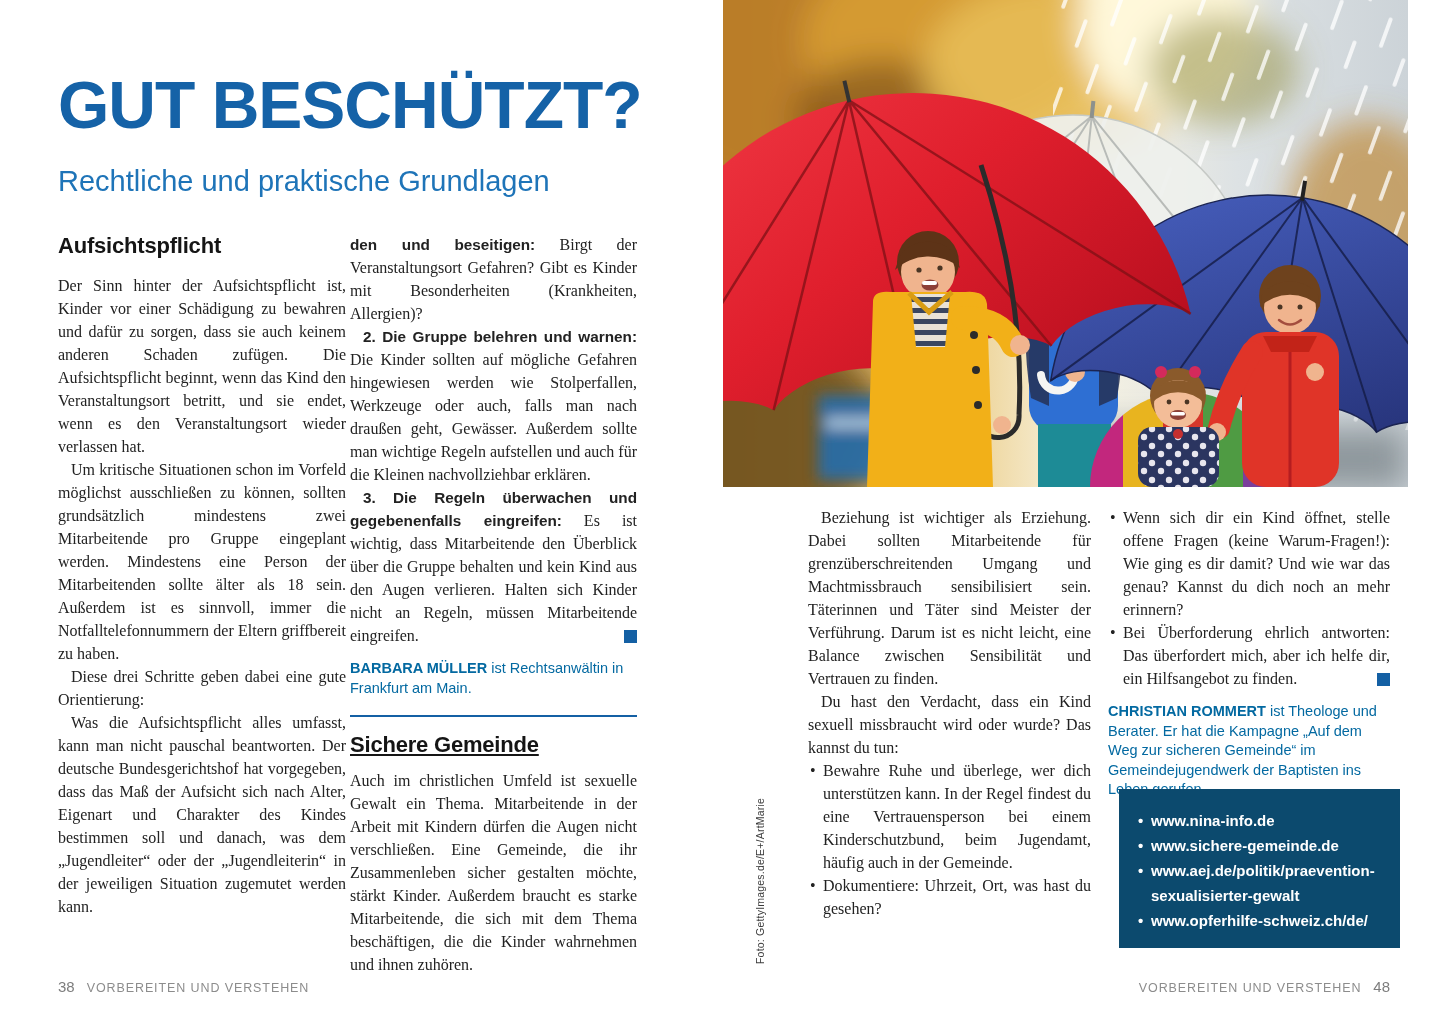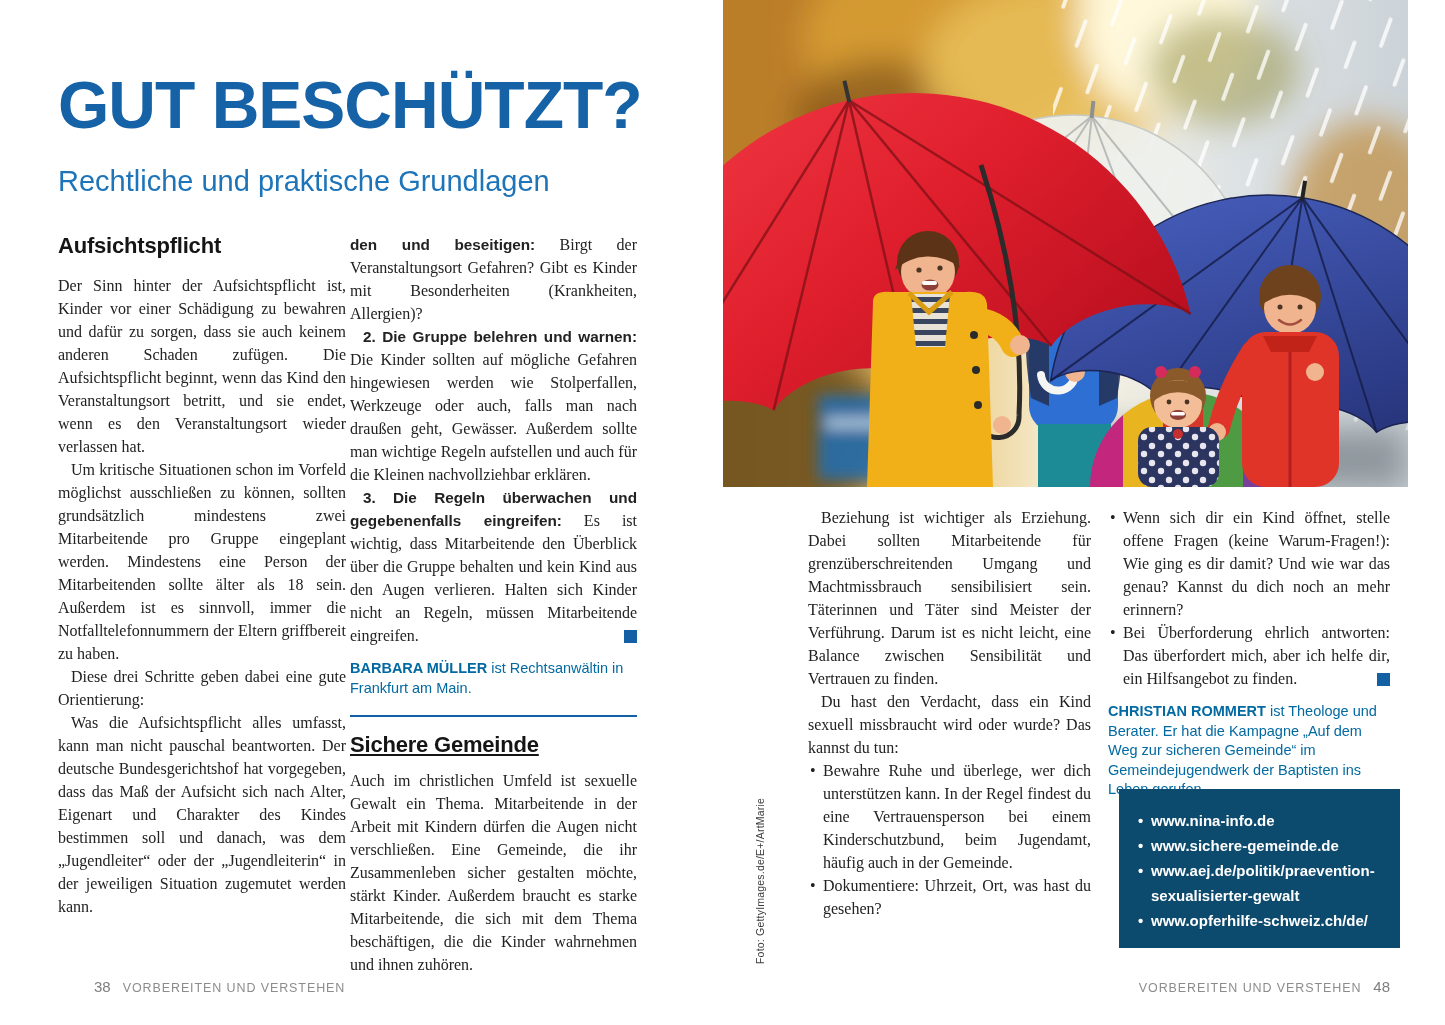--- a/index.html
+++ b/index.html
@@ -45,21 +45,21 @@
 
   
   .linkbox{position:absolute;left:1110px;top:789px;width:281px;box-sizing:border-box;
            background:#0c4a6e;padding:19px 12px 15px 14px;margin-left:9px;}
   .linkbox ul{list-style:none;margin:0;padding:0;}
   .linkbox li{position:relative;padding-left:18px;font:700 15px/25px "Liberation Sans",sans-serif;
               color:#ffffff;overflow-wrap:break-word;}
   .linkbox li::before{content:"\2022";position:absolute;left:5px;top:0;font-weight:700;}
 
   
-  .footer{position:absolute;top:978px;font-family:"Liberation Sans",sans-serif;color:#8c8c8c;white-space:nowrap;margin-left:36px;}
+  .footer{position:absolute;top:978px;font-family:"Liberation Sans",sans-serif;color:#8c8c8c;white-space:nowrap;}
   .footer .pn{font-size:15px;color:#7d7d7d;}
   .footer .sec{font-size:12.5px;letter-spacing:0.9px;}
   .footer-left{left:58px;}
   .footer-left .sec{margin-left:12px;}
   .footer-right{right:55px;text-align:right;}
   .footer-right .pn{margin-left:12px;}
 </style>
 </head>
 <body>
 

